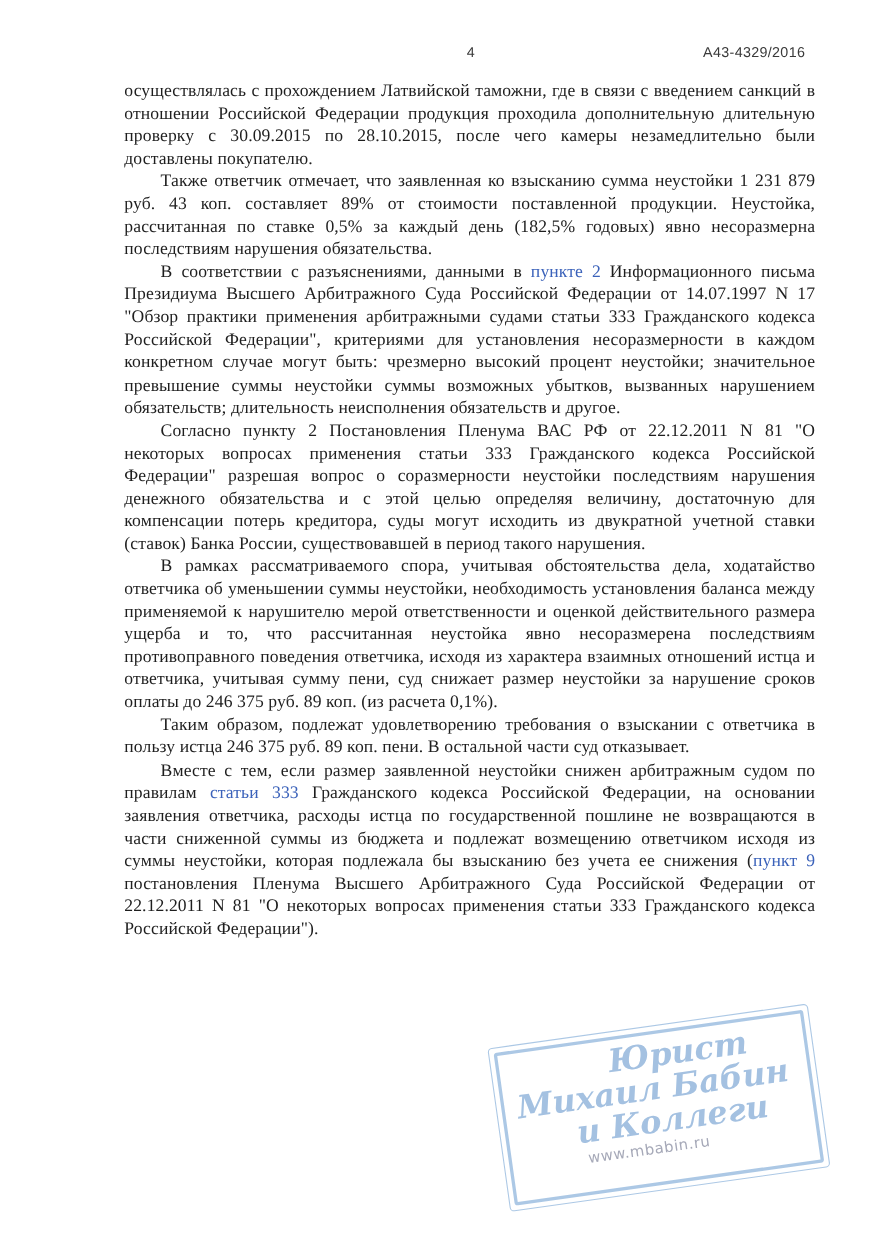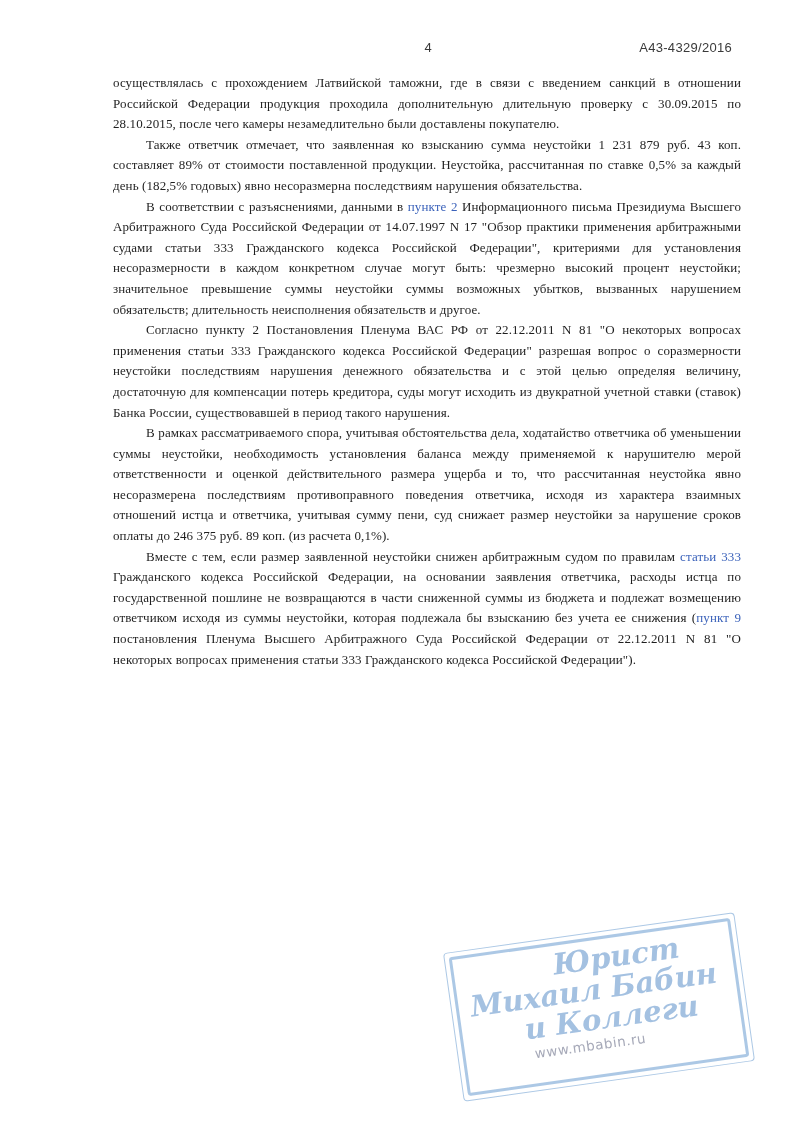--- a/index.html
+++ b/index.html
@@ -38,21 +38,21 @@
     right: 68px;
     letter-spacing: 0.3px;
   }
   
   .doc-body {
     position: absolute;
     top: 73px;
     left: 113px;
     width: 628px;
     z-index: 2;
-    font-size: 13px;
+    font-size: 16px;
     line-height: 20.6px;
     text-align: justify;
     letter-spacing: 0.1px;
   }
   .para {
     margin: 0;
     text-indent: 33px;
   }
   .para.no-indent {
     text-indent: 0;
@@ -121,16 +121,17 @@
       <div class="stamp-url">www.mbabin.ru</div>
     </div>
   </div>
 
   <div class="doc-body" id="doc-body">
       <p class="para no-indent"><span>осуществлялась с прохождением Латвийской таможни, где в связи с введением санкций в отношении Российской Федерации продукция проходила дополнительную длительную проверку с 30.09.2015 по 28.10.2015, после чего камеры незамедлительно были доставлены покупателю.</span></p>
       <p class="para"><span>Также ответчик отмечает, что заявленная ко взысканию сумма неустойки 1 231 879 руб. 43 коп. составляет 89% от стоимости поставленной продукции. Неустойка, рассчитанная по ставке 0,5% за каждый день (182,5% годовых) явно несоразмерна последствиям нарушения обязательства.</span></p>
       <p class="para"><span>В соответствии с разъяснениями, данными в </span><span class="ref-link">пункте 2</span><span> Информационного письма Президиума Высшего Арбитражного Суда Российской Федерации от 14.07.1997 N 17 "Обзор практики применения арбитражными судами статьи 333 Гражданского кодекса Российской Федерации", критериями для установления несоразмерности в каждом конкретном случае могут быть: чрезмерно высокий процент неустойки; значительное превышение суммы неустойки суммы возможных убытков, вызванных нарушением обязательств; длительность неисполнения обязательств и другое.</span></p>
       <p class="para"><span>Согласно пункту 2 Постановления Пленума ВАС РФ от 22.12.2011 N 81 "О некоторых вопросах применения статьи 333 Гражданского кодекса Российской Федерации" разрешая вопрос о соразмерности неустойки последствиям нарушения денежного обязательства и с этой целью определяя величину, достаточную для компенсации потерь кредитора, суды могут исходить из двукратной учетной ставки (ставок) Банка России, существовавшей в период такого нарушения.</span></p>
       <p class="para"><span>В рамках рассматриваемого спора, учитывая обстоятельства дела, ходатайство ответчика об уменьшении суммы неустойки, необходимость установления баланса между применяемой к нарушителю мерой ответственности и оценкой действительного размера ущерба и то, что рассчитанная неустойка явно несоразмерена последствиям противоправного поведения ответчика, исходя из характера взаимных отношений истца и ответчика, учитывая сумму пени, суд снижает размер неустойки за нарушение сроков оплаты до 246 375 руб. 89 коп. (из расчета 0,1%).</span></p>
+      <p class="para"><span>Таким образом, подлежат удовлетворению требования о взыскании с ответчика в пользу истца 246 375 руб. 89 коп. пени. В остальной части суд отказывает.</span></p>
       <p class="para"><span>Вместе с тем, если размер заявленной неустойки снижен арбитражным судом по правилам </span><span class="ref-link">статьи 333</span><span> Гражданского кодекса Российской Федерации, на основании заявления ответчика, расходы истца по государственной пошлине не возвращаются в части сниженной суммы из бюджета и подлежат возмещению ответчиком исходя из суммы неустойки, которая подлежала бы взысканию без учета ее снижения (</span><span class="ref-link">пункт 9</span><span> постановления Пленума Высшего Арбитражного Суда Российской Федерации от 22.12.2011 N 81 "О некоторых вопросах применения статьи 333 Гражданского кодекса Российской Федерации").</span></p>
     </div>
 
 </div>
 
 </body></html>

